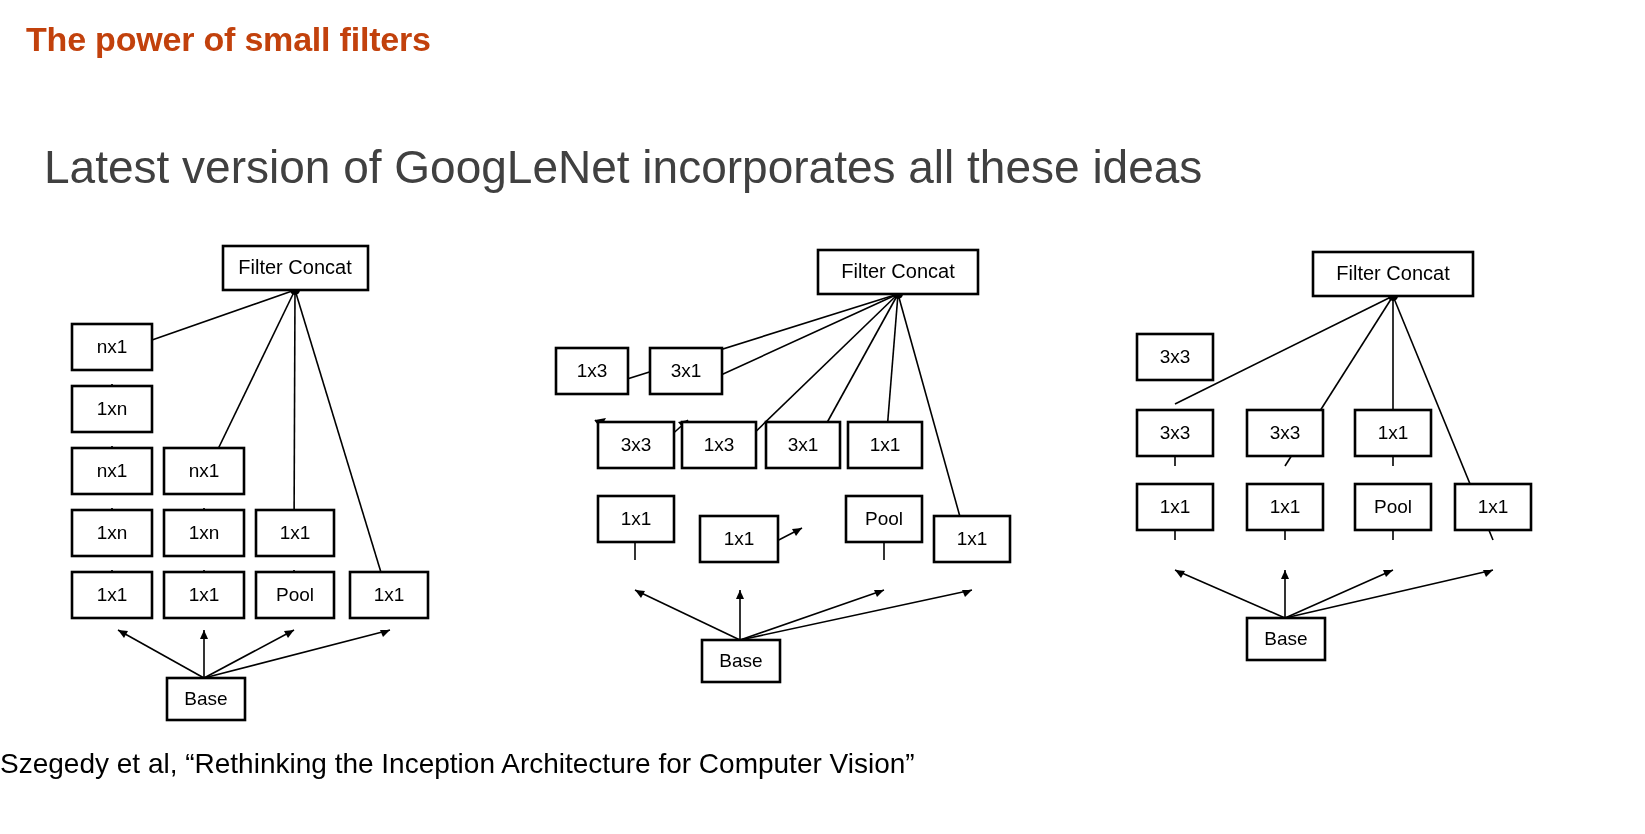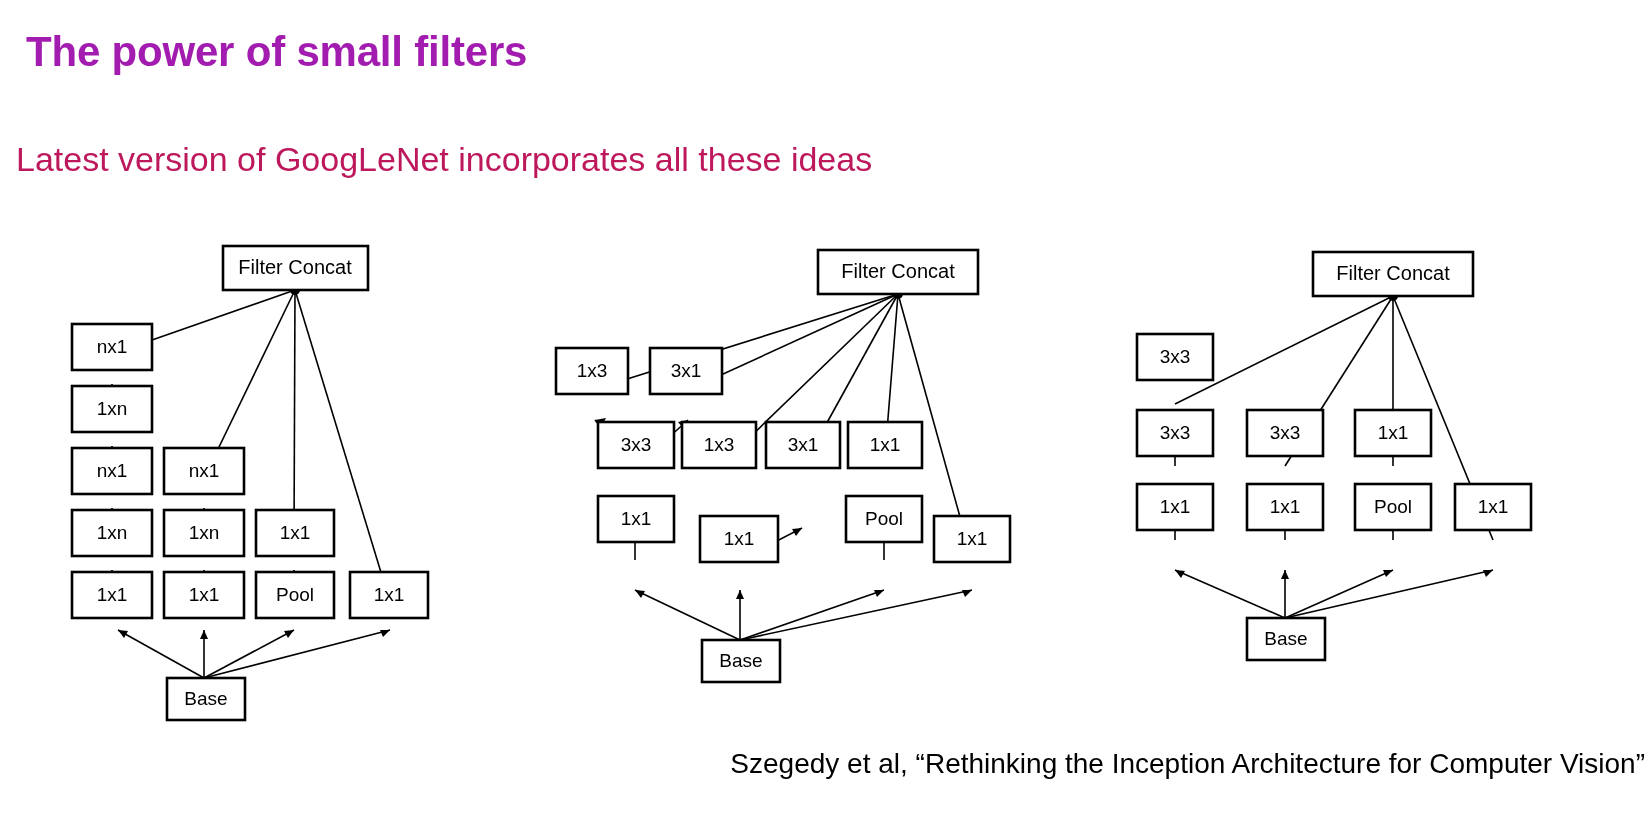--- a/index.html
+++ b/index.html
@@ -16,42 +16,42 @@
     color: #000000;
   }
   #slide {
     position: absolute;
     inset: 0;
     background: #ffffff;
   }
   .slide-title {
     position: absolute;
     left: 26px;
-    top: 28px;
-    font-size: 42px;
+    top: 20px;
+    font-size: 34px;
     font-weight: bold;
     letter-spacing: -0.2px;
-    color: #a21caf;
+    color: #c2410c;
     white-space: nowrap;
   }
   .slide-subtitle {
     position: absolute;
-    left: 16px;
+    left: 44px;
     top: 140px;
-    font-size: 34px;
+    font-size: 46px;
     font-weight: normal;
-    color: #be185d;
+    color: #404040;
     white-space: nowrap;
   }
   .slide-caption {
     position: absolute;
     left: 0;
     right: 0;
     top: 748px;
-    text-align: right;
+    text-align: left;
     font-size: 28px;
     color: #000000;
     white-space: nowrap;
   }
   .figure-area {
     position: absolute;
     left: 0;
     top: 230px;
     width: 1319px;
     height: 500px;

